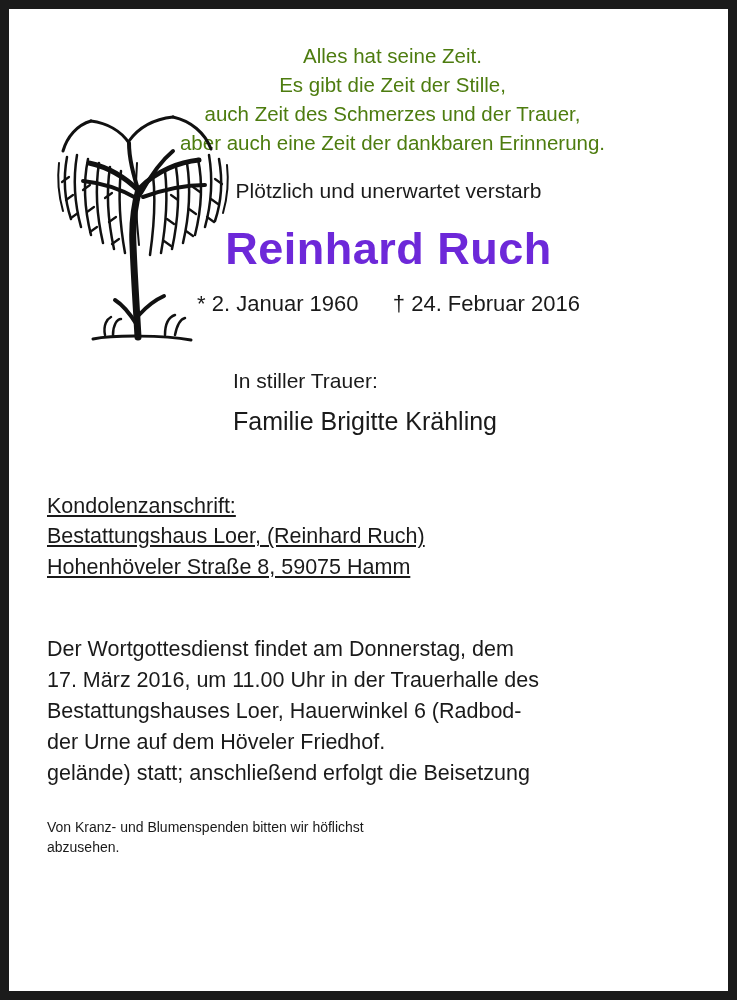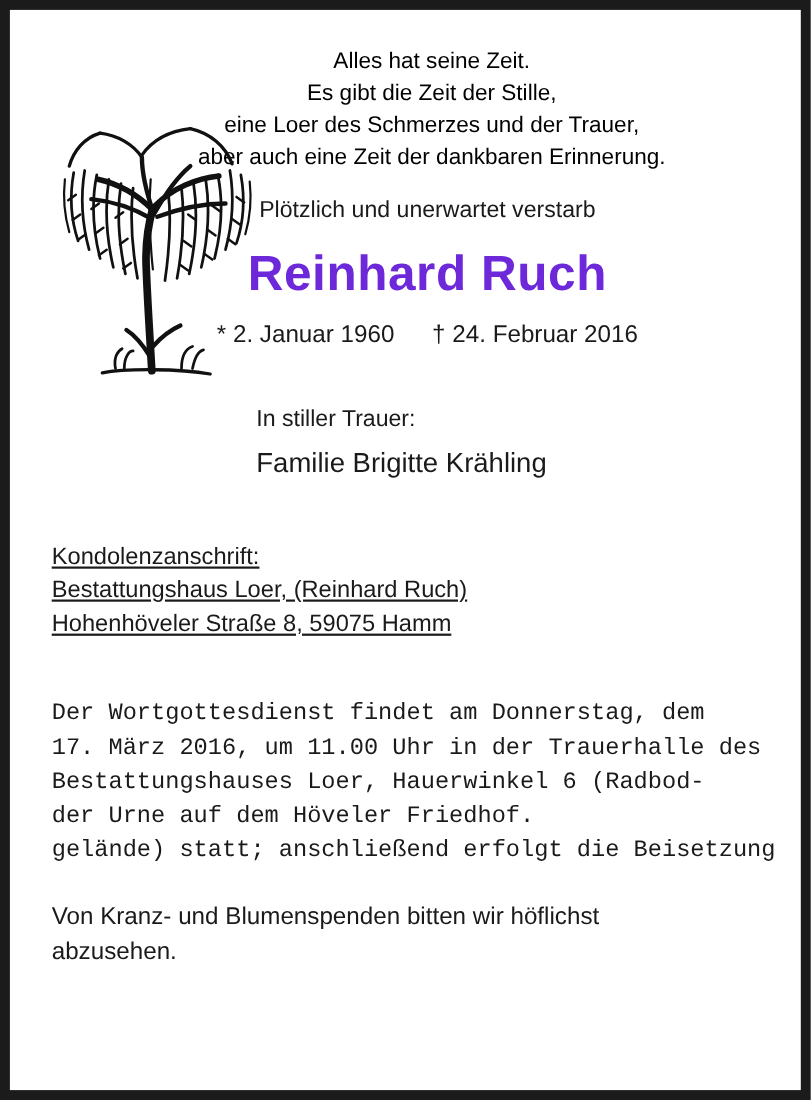--- a/index.html
+++ b/index.html
@@ -33,21 +33,21 @@
     padding: 22px 34px 10px 34px;
   }
 
   
   .verse {
     text-align: center;
     font-size: 20.5px;
     line-height: 1.42;
     margin: 10px 0 0 0;
     padding-left: 48px;
-    color: #000000;
+    color: #4d7c0f;
   }
   .verse .vline { display: block; white-space: nowrap; }
 
   
   .tree {
     position: absolute;
     left: 24px;
     top: 58px;
     width: 220px;
     height: 290px;
@@ -102,42 +102,41 @@
     padding-left: 4px;
   }
   .address div { white-space: nowrap; text-decoration: underline; }
 
   
   .service {
     font-size: 21.5px;
     line-height: 1.44;
     margin-top: 52px;
     padding-left: 4px;
-    font-family: Liberation Mono, monospace;
   }
   .service div { white-space: nowrap; }
 
   .flowers {
-    font-size: 22px;
+    font-size: 14px;
     line-height: 1.44;
     margin-top: 28px;
     padding-left: 4px;
   }
   .flowers div { white-space: nowrap; }
 </style>
 </head>
 <body>
 
 <div class="obituary">
   <div class="inner">
 
     <div class="verse">
       <span class="vline">Alles hat seine Zeit.</span>
       <span class="vline">Es gibt die Zeit der Stille,</span>
-      <span class="vline">eine Loer des Schmerzes und der Trauer,</span>
+      <span class="vline">auch Zeit des Schmerzes und der Trauer,</span>
       <span class="vline">aber auch eine Zeit der dankbaren Erinnerung.</span>
     </div>
 
     <div class="tree">
       <svg width="220" height="290" viewBox="0 0 220 290" xmlns="http://www.w3.org/2000/svg">
         <g stroke="#111111" fill="none" stroke-linecap="round" stroke-linejoin="round">
 
           <path d="M105 270 C103 235 101 205 100 178 C99 160 101 140 106 122" stroke-width="7"></path>
           <path d="M104 258 C96 245 90 238 82 233" stroke-width="4"></path>
           <path d="M106 248 C115 238 122 233 131 229" stroke-width="4"></path>

